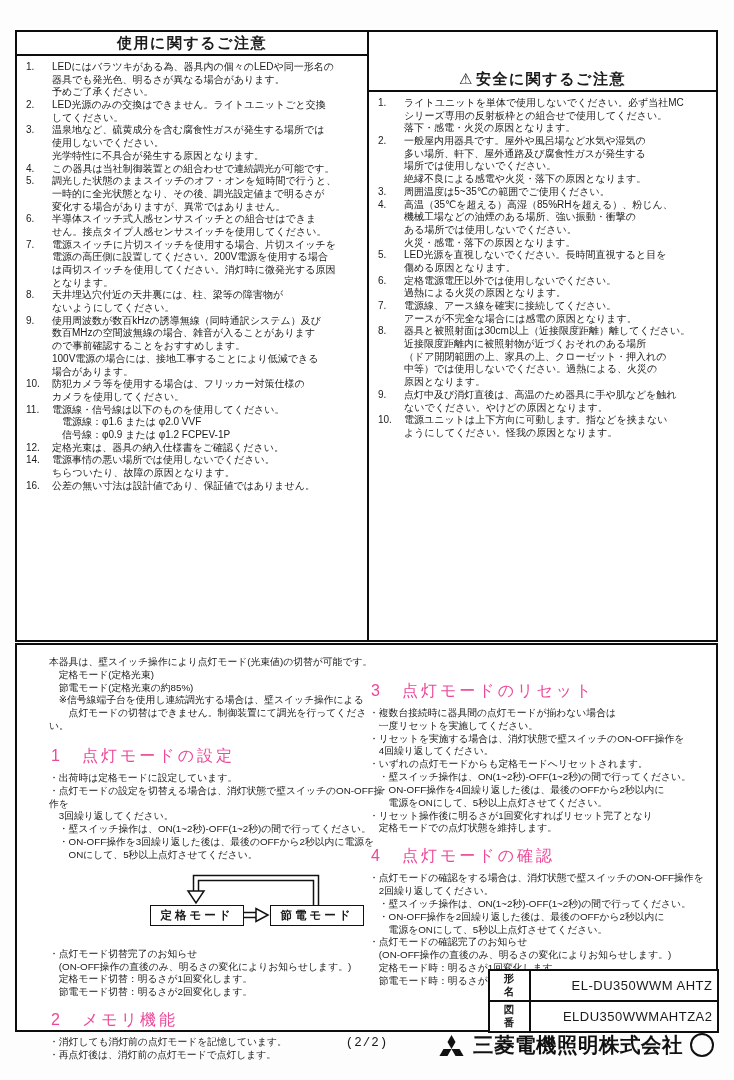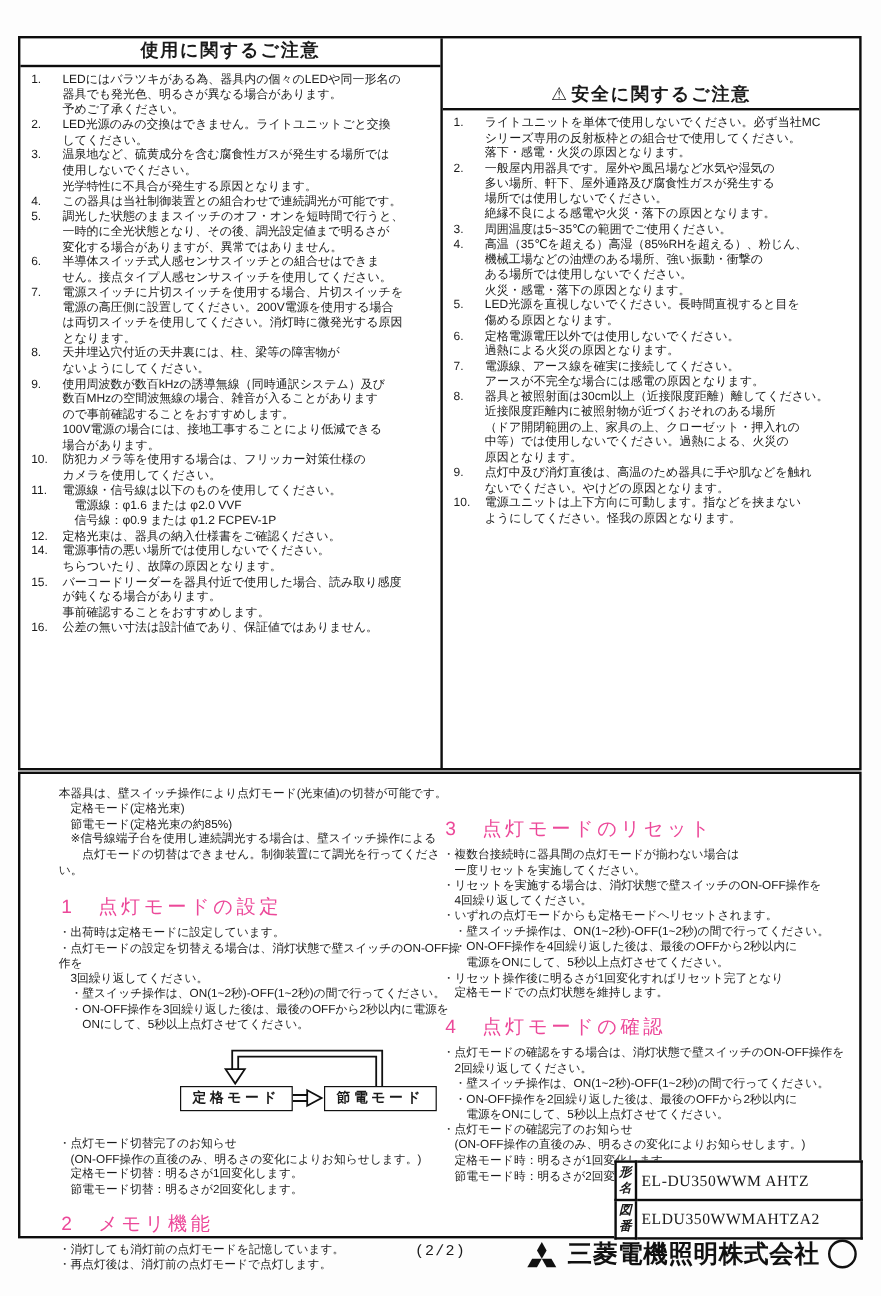--- a/index.html
+++ b/index.html
@@ -56,25 +56,25 @@
   .diag-box-left  { left:6px;   top:40px; }
   .diag-box-right { left:126px; top:40px; }
 
   
   .model-table {
     position:absolute; right:-2.5px; bottom:-2.5px;
     border-collapse:collapse; background:#fff;
   }
   .model-table th {
     width:15px; border:2px solid #0d0d0d; font-size:10.5px; font-weight:bold;
-    padding:1px 0; line-height:1.2; word-break:break-all; text-align:center;font-style:italic;
+    padding:1px 12px; line-height:1.2; word-break:break-all; text-align:center;
   }
   .model-table td {
-    width:178px; border:2px solid #0d0d0d; text-align:left;
-    font-family:Liberation Serif, serif;
+    width:178px; border:2px solid #0d0d0d; text-align:right;
+    font-family:Liberation Sans, sans-serif;
     font-size:13px; letter-spacing:0.5px; padding:7px 4px; white-space:pre;
   }
 
   
   .footer-pagenum {
     position:absolute; left:0; right:0; top:1036px; text-align:center;
     font-family:Liberation Mono, monospace;
     font-size:12.5px; letter-spacing:1px;
   }
   .footer-company {
@@ -173,26 +173,20 @@
             <span class="note-text">定格光束は、器具の納入仕様書をご確認ください。</span>
           </div>
 
 
           <div class="note-item">
             <span class="note-num">14.</span>
             <span class="note-text">電源事情の悪い場所では使用しないでください。
 ちらついたり、故障の原因となります。</span>
           </div>
 
-          <div class="note-item">
-            <span class="note-num">15.</span>
-            <span class="note-text">バーコードリーダーを器具付近で使用した場合、読み取り感度
-が鈍くなる場合があります。
-事前確認することをおすすめします。</span>
-          </div>
 
           <div class="note-item">
             <span class="note-num">16.</span>
             <span class="note-text">公差の無い寸法は設計値であり、保証値ではありません。</span>
           </div>
         </div>
     </div>
     <div class="col col-right">
       <div class="col-header">
         <span class="warn-icon">⚠</span><span>安全に関するご注意</span>

